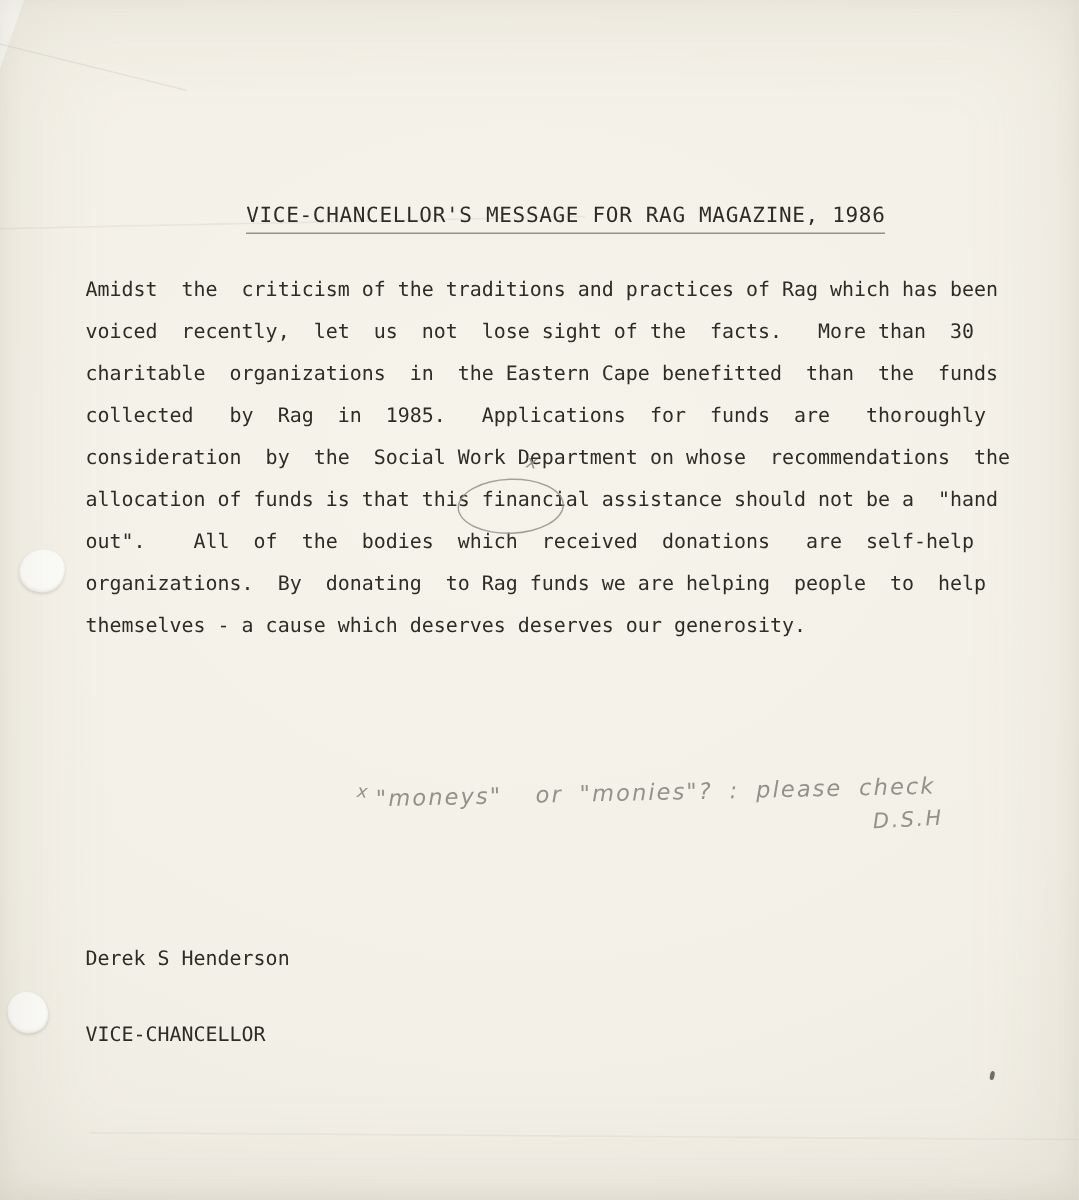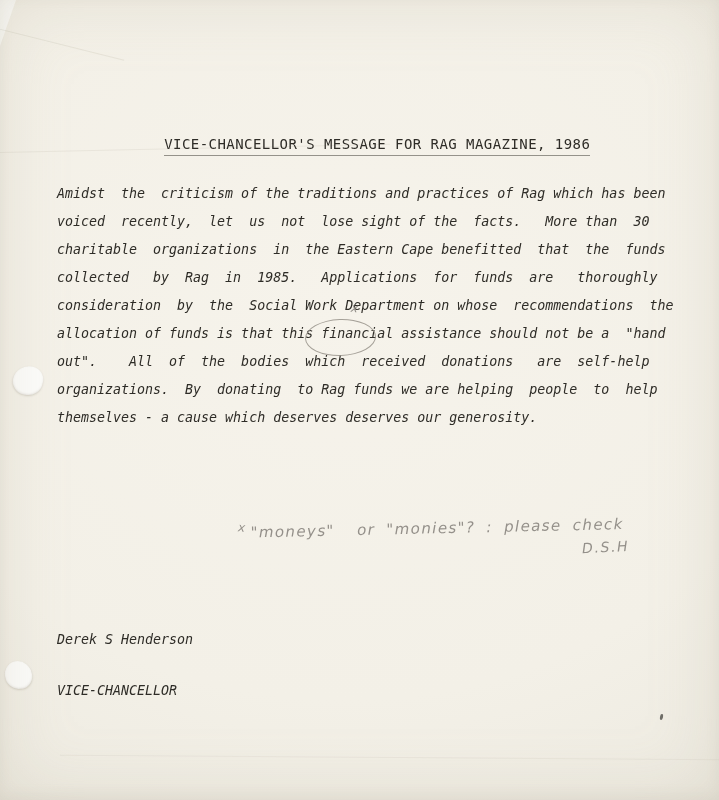--- a/index.html
+++ b/index.html
@@ -32,21 +32,21 @@
 
   .doc-title{
     position:absolute;left:0;top:120px;width:719px;text-align:center;
     color:var(--ink);font-size:14px;letter-spacing:0.45px;white-space:pre;
   }
   .doc-title .title-text{
     display:inline-block;border-bottom:1px solid rgba(70,68,60,0.55);padding-bottom:3px;
   }
   .doc-body{
     position:absolute;left:57px;top:180px;width:620px;
-    color:var(--ink);font-size:13.3px;line-height:28px;font-style:italic;
+    color:var(--ink);font-size:13.3px;line-height:28px;
   }
   .typed-line{white-space:pre;height:28px;}
 
   .pencil-ellipse{
     position:absolute;left:305px;top:319px;width:69px;height:35px;
     border:1.5px solid rgba(150,146,137,0.85);border-radius:50%;
     transform:rotate(-2deg);pointer-events:none;
   }
   .pencil-x{
     position:absolute;left:351px;top:301px;
@@ -65,21 +65,21 @@
     transform:rotate(6deg);
   }
   .hand-initials{
     position:absolute;left:582px;top:539px;
     color:var(--pencil);font-family:"DejaVu Sans", sans-serif;font-style:italic;
     font-size:14px;letter-spacing:1.6px;transform:rotate(-3deg);
   }
 
   .signature-block{
     position:absolute;left:57px;top:597px;
-    color:var(--ink);font-size:13.3px;line-height:17px;white-space:pre;font-style:italic;
+    color:var(--ink);font-size:13.3px;line-height:17px;white-space:pre;
   }
 
   .hole{position:absolute;background:#fcfcfa;
     box-shadow:0 1px 2px rgba(120,110,90,0.25), inset 0 -1px 2px rgba(150,140,120,0.18);}
   .hole-1{left:13px;top:366px;width:30px;height:29px;border-radius:58% 46% 52% 48%;transform:rotate(12deg);}
   .hole-2{left:5px;top:661px;width:27px;height:28px;border-radius:48% 55% 45% 52%;transform:rotate(-8deg);}
   .speck{position:absolute;left:660px;top:714px;width:3px;height:6px;background:#6e6d67;border-radius:45%;transform:rotate(12deg);}
 </style>
 </head>
 <body>
@@ -90,21 +90,21 @@
   <div class="crease crease-2"></div>
   <div class="crease crease-3"></div>
 
   <div class="doc-title">
     <span class="title-text">VICE-CHANCELLOR'S MESSAGE FOR RAG MAGAZINE, 1986</span>
   </div>
 
   <div class="doc-body">
     <div class="typed-line">Amidst  the  criticism of the traditions and practices of Rag which has been</div>
     <div class="typed-line">voiced  recently,  let  us  not  lose sight of the  facts.   More than  30</div>
-    <div class="typed-line">charitable  organizations  in  the Eastern Cape benefitted  that  the  funds</div>
+    <div class="typed-line">charitable  organizations  in  the Eastern Cape benefitted  than  the  funds</div>
     <div class="typed-line">collected   by  Rag  in  1985.   Applications  for  funds  are   thoroughly</div>
     <div class="typed-line">consideration  by  the  Social Work Department on whose  recommendations  the</div>
     <div class="typed-line">allocation of funds is that this financial assistance should not be a  "hand</div>
     <div class="typed-line">out".    All  of  the  bodies  which  received  donations   are  self-help</div>
     <div class="typed-line">organizations.  By  donating  to Rag funds we are helping  people  to  help</div>
     <div class="typed-line">themselves - a cause which deserves deserves our generosity.</div>
   </div>
 
   <div class="pencil-ellipse"></div>
   <div class="pencil-x">x</div>

